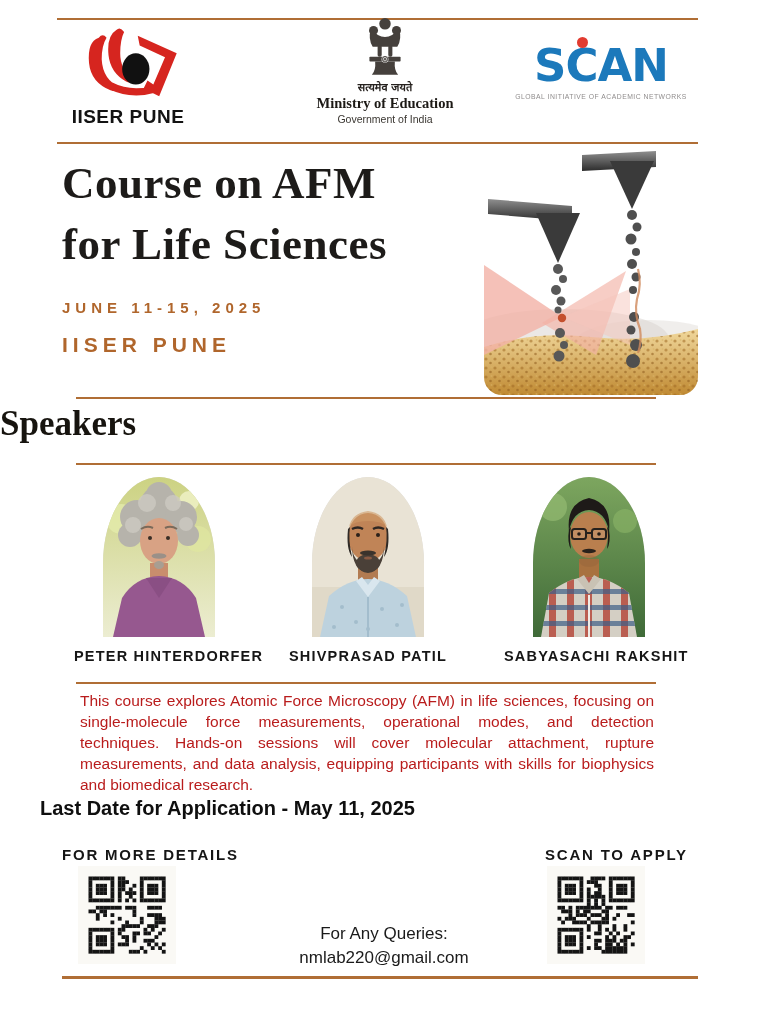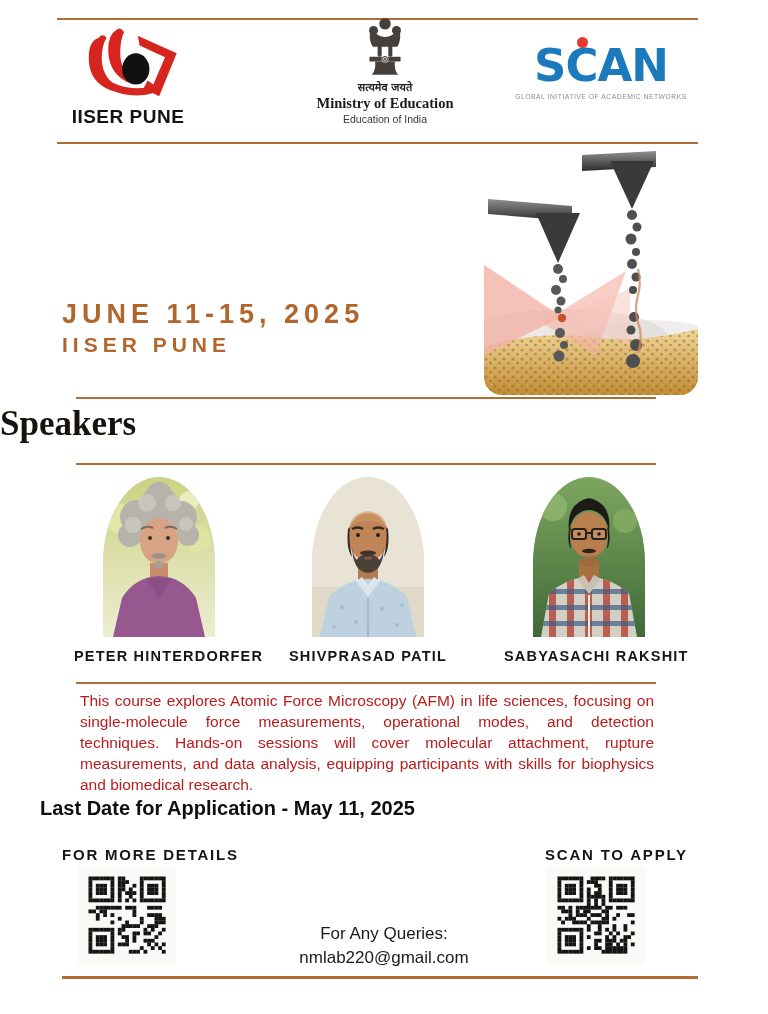--- a/index.html
+++ b/index.html
@@ -23,21 +23,21 @@
 
   .gian{position:absolute;left:498px;top:42px;width:206px;text-align:center;}
   .gian-word{position:relative;display:inline-block;font-family:"DejaVu Sans",sans-serif;
     font-weight:bold;font-size:45px;line-height:48px;letter-spacing:-1px;color:#1c79bb;}
   .gian-dot{position:absolute;left:32%;top:-5px;width:11px;height:11px;border-radius:50%;background:#e23b30;}
   .gian-tagline{font-size:6.8px;letter-spacing:.5px;color:#8f8c8c;margin-top:3px;white-space:nowrap;}
 
   
   .title{position:absolute;left:62px;top:153px;font-family:"Liberation Serif",serif;
     font-weight:bold;font-size:45px;line-height:61px;color:#1d1b19;letter-spacing:.5px;}
-  .dates{position:absolute;left:62px;top:299px;font-weight:bold;font-size:27px;letter-spacing:5px;color:#b0662c;}
+  .dates{position:absolute;left:62px;top:299px;font-weight:bold;font-size:15px;letter-spacing:5px;color:#b0662c;}
   .venue{position:absolute;left:62px;top:333px;font-weight:bold;font-size:21px;letter-spacing:5px;color:#b0662c;}
   .afm{position:absolute;left:484px;top:149px;width:214px;height:246px;}
 
   
   .speakers-heading{position:absolute;left:0;top:404px;width:768px;
     font-family:"Liberation Serif",serif;font-weight:bold;font-size:35px;color:#17140f;}
   .card{position:absolute;top:477px;width:170px;text-align:center;}
   .photo{width:112px;height:160px;margin:0 auto;overflow:hidden;
     border-radius:56px 56px 0 0 / 86px 86px 0 0;background:#ddd;}
   .photo svg{display:block;}
@@ -87,28 +87,32 @@
         <rect x="39" y="38" width="5" height="14" rx="2"></rect>
         <rect x="16" y="52" width="38" height="6" rx="1"></rect>
         <path d="M23,58 Q24,69 19,74 L51,74 Q46,69 47,58 Z"></path>
       </g>
       <circle cx="35" cy="55" r="4.2" fill="#ffffff"></circle>
       <circle cx="35" cy="55" r="3.4" fill="none" stroke="#45403c" stroke-width="1"></circle>
       <path d="M35,51.6 V58.4 M31.6,55 H38.4 M32.6,52.6 L37.4,57.4 M37.4,52.6 L32.6,57.4" stroke="#45403c" stroke-width=".8"></path>
     </svg>
     <div class="ministry-motto">सत्यमेव जयते</div>
     <div class="ministry-title">Ministry of Education</div>
-    <div class="ministry-sub">Education of India</div>
+    <div class="ministry-sub">Government of India</div>
   </div>
 
   <div class="gian">
     <span class="gian-word"><span>SCAN</span><span class="gian-dot"></span></span>
     <div class="gian-tagline">GLOBAL INITIATIVE OF ACADEMIC NETWORKS</div>
   </div>
 
+  <div class="title">
+    <div>Course on AFM</div>
+    <div>for Life Sciences</div>
+  </div>
   <div class="dates">JUNE 11-15, 2025</div>
   <div class="venue">IISER PUNE</div>
 
   <div class="afm">
     <svg width="214" height="246" viewBox="0 0 214 246">
       <defs>
         <clipPath id="afmclip">
             <rect width="214" height="246" rx="18"></rect>
           </clipPath>
         <linearGradient id="gold" x1="0" y1="0" x2="0" y2="1">

